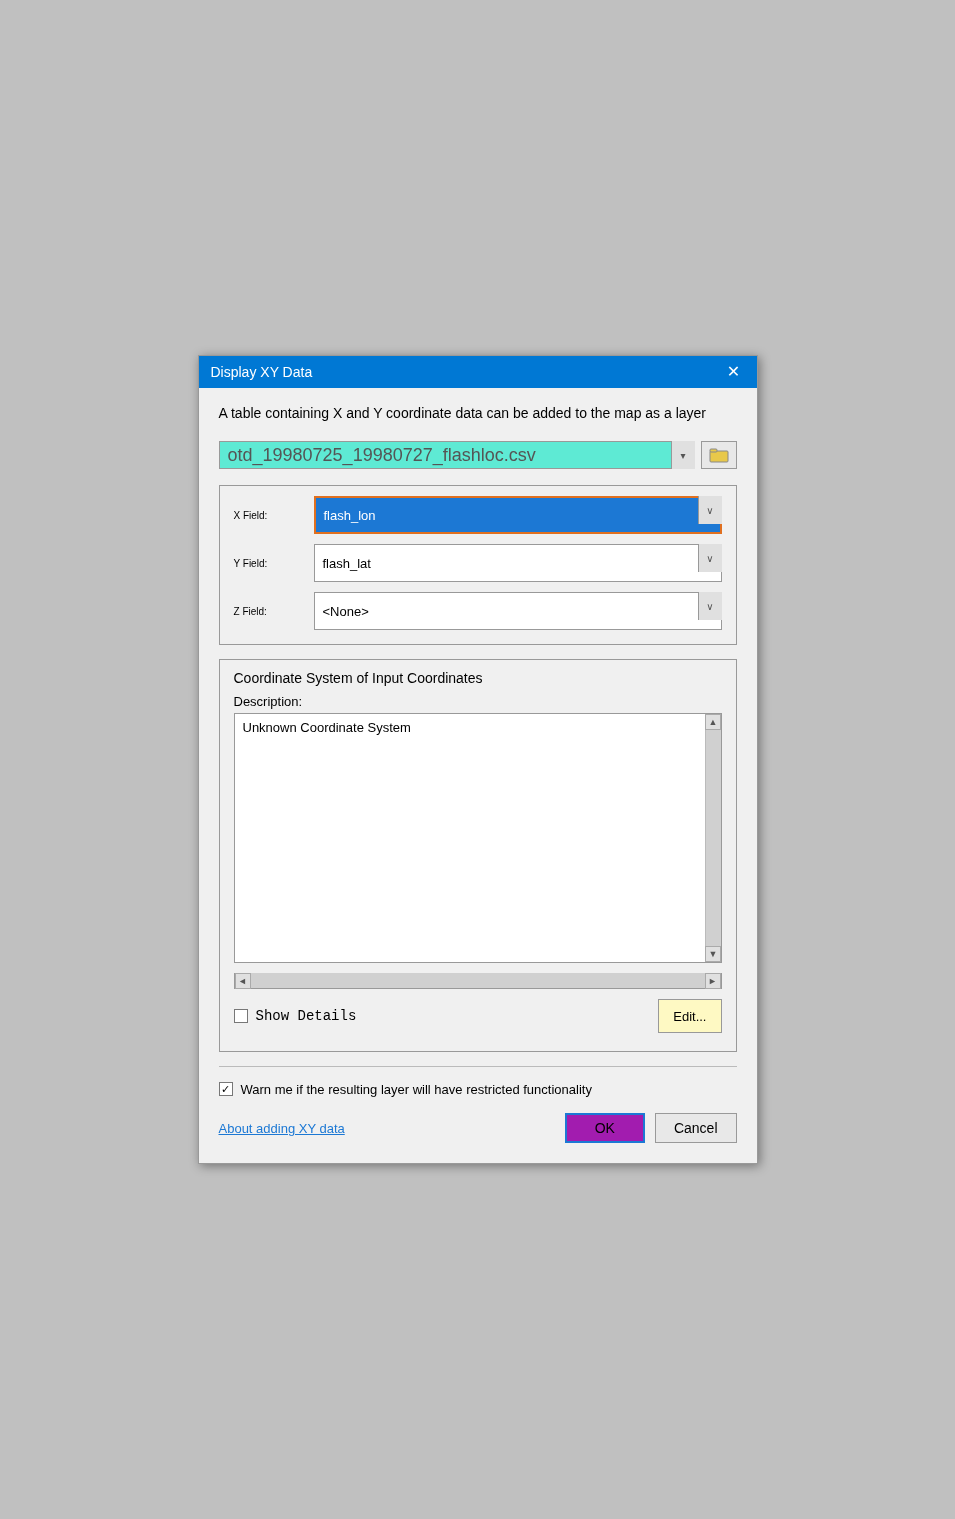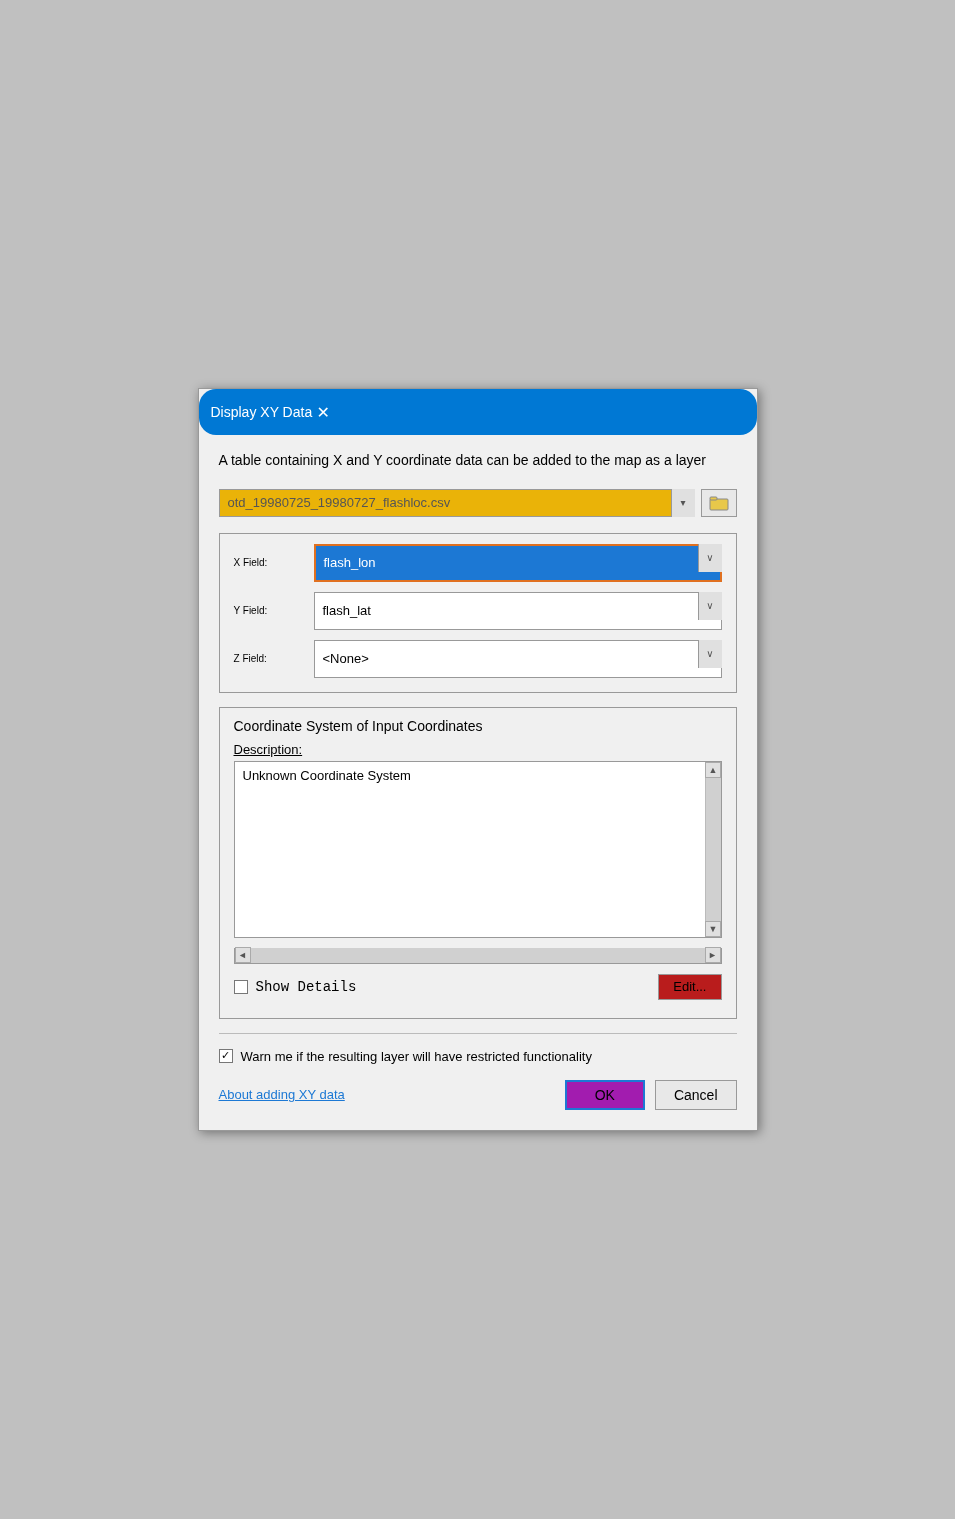--- a/index.html
+++ b/index.html
@@ -21,25 +21,25 @@
     .dialog {
       width: 560px;
       background: #f0f0f0;
       border: 1px solid #999;
       box-shadow: 2px 2px 10px rgba(0,0,0,0.4);
     }
 
     .title-bar {
       background: #0078d4;
       color: white;
-      padding: 12px 12px;
-      display: flex;
+      padding: 5px 12px;
+      display: flex;
+      justify-content: space-between;
       align-items: center;
       user-select: none;
-      border-radius: 17px;
     }
 
     .title-bar-text {
       font-size: 14px;
       font-weight: normal;
     }
 
     .close-btn {
       width: 22px;
       height: 22px;
@@ -83,23 +83,23 @@
       flex: 1;
       position: relative;
       display: flex;
       align-items: center;
     }
 
     .file-select-display {
       flex: 1;
       height: 28px;
       border: 1px solid #999;
-      background: #eab308;
+      background: #5eead4;
       padding: 0 28px 0 8px;
-      font-size: 13px;
+      font-size: 18px;
       color: #555;
       display: flex;
       align-items: center;
     }
 
     .dropdown-arrow {
       position: absolute;
       right: 0;
       top: 0;
       width: 24px;
@@ -204,27 +204,26 @@
     .coord-group-title {
       font-size: 14px;
       color: #000;
       margin-bottom: 8px;
     }
 
     .desc-label {
       font-size: 13px;
       color: #000;
       margin-bottom: 4px;
-      text-decoration: underline;
     }
 
     .desc-textarea-wrapper {
       border: 1px solid #999;
       background: white;
-      height: 177px;
+      height: 250px;
       display: flex;
       position: relative;
       margin-bottom: 10px;
     }
 
     .desc-textarea-content {
       flex: 1;
       padding: 6px 8px;
       font-size: 13px;
       color: #000;
@@ -310,24 +309,24 @@
       border: 1px solid #777;
       background: white;
       cursor: pointer;
       display: flex;
       align-items: center;
       justify-content: center;
       flex-shrink: 0;
     }
 
     .edit-btn {
-      height: 26px;
+      height: 34px;
       padding: 0 14px;
       border: 1px solid #999;
-      background: #b91c1c;
+      background: #fef9c3;
       font-size: 13px;
       cursor: pointer;
       color: #000;
     }
 
     .divider {
       border: none;
       border-top: 1px solid #bbb;
       margin: 14px 0;
     }

